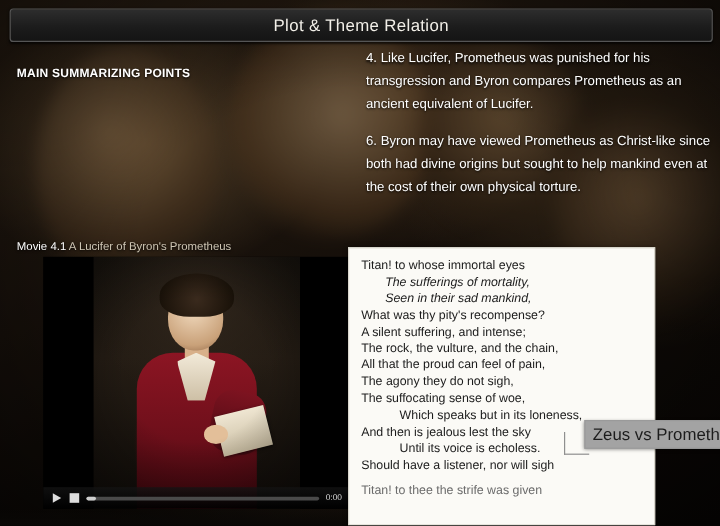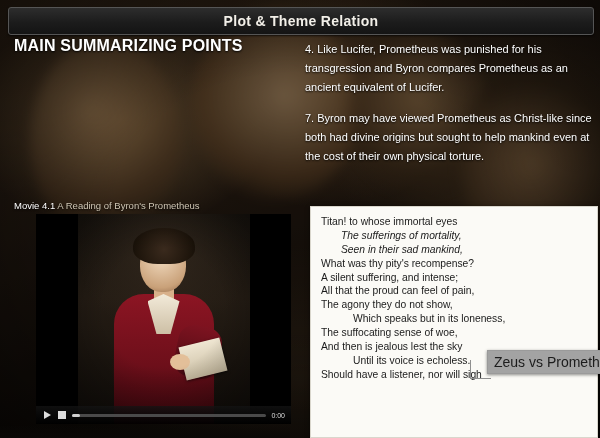--- a/index.html
+++ b/index.html
@@ -66,30 +66,29 @@
     border-radius: 3px;
     box-shadow: 0 1px 2px rgba(0,0,0,0.7);
     display: flex;
     align-items: center;
     justify-content: center;
   }
   .title-bar .title-text {
     color: #f2efe8;
     font-size: 14px;
     letter-spacing: 0.3px;
-    font-weight: bold;
   }
 
   
   .heading {
     position: absolute;
     left: 14px;
-    top: 37px;
+    top: 56px;
     color: #ffffff;
-    font-size: 16px;
+    font-size: 10px;
     font-weight: bold;
     letter-spacing: 0.2px;
     text-shadow: 0 1px 2px rgba(0,0,0,0.95);
   }
   .col-left {
     position: absolute;
     left: 14px;
     top: 62px;
     width: 268px;
   }
@@ -259,29 +258,28 @@
     background: #cfcfcf;
     border-radius: 2px;
   }
   .vc-time { color: #ddd; font-size: 7px; flex: 0 0 auto; }
 
   
   .poem {
     position: absolute;
     left: 290px;
     top: 206px;
-    width: 288px;
+    width: 256px;
     height: 232px;
     background: #fbfaf6;
     border: 1px solid #d9d6cc;
     box-shadow: 0 1px 4px rgba(0,0,0,0.55);
     padding: 8px 10px 0 10px;
     box-sizing: border-box;
     overflow: hidden;
-    margin-left: 20px;
   }
   .poem .line {
     color: #1a1a1a;
     font-size: 10.3px;
     line-height: 1.35;
     white-space: pre;
   }
   .poem .line.indent1 { padding-left: 20px; font-style: italic; }
   .poem .line.indent2 { padding-left: 32px; }
   .poem .line.faded { color: #6b6b6b; }
@@ -337,26 +335,26 @@
   <div class="bg-vignette"></div>
 
   <div class="title-bar">
     <span class="title-text">Plot &amp; Theme Relation</span>
   </div>
 
   <div class="heading">MAIN SUMMARIZING POINTS</div>
 
   <div class="col-right">
     <div class="point">4. Like Lucifer, Prometheus was punished for his transgression and Byron compares Prometheus as an ancient equivalent of Lucifer.</div>
-    <div class="point">7. Byron may have viewed Prometheus as Christ-like since both had divine origins but sought to help mankind even at the cost of their own physical torture.</div>
+    <div class="point">6. Byron may have viewed Prometheus as Christ-like since both had divine origins but sought to help mankind even at the cost of their own physical torture.</div>
   </div>
 
   <div class="movie-caption">
     <span class="lbl">Movie 4.1</span>
-    <span class="sub">A Reading of Byron's Prometheus</span>
+    <span class="sub">A Lucifer of Byron's Prometheus</span>
   </div>
 
   <div class="video">
     <div class="portrait">
       <div class="p-jacket"></div>
       <div class="p-arm"></div>
       <div class="p-paper"></div>
       <div class="p-hand"></div>
       <div class="p-neck"></div>
       <div class="p-collar"></div>
@@ -374,26 +372,28 @@
     </div>
   </div>
   <div class="strip"></div>
 
   <div class="poem">
     <div class="line">Titan! to whose immortal eyes</div>
     <div class="line indent1">The sufferings of mortality,</div>
     <div class="line indent1">Seen in their sad mankind,</div>
     <div class="line">What was thy pity's recompense?</div>
     <div class="line">A silent suffering, and intense;</div>
+    <div class="line">The rock, the vulture, and the chain,</div>
     <div class="line">All that the proud can feel of pain,</div>
-    <div class="line">The agony they do not show,</div>
+    <div class="line">The agony they do not sigh,</div>
+    <div class="line">The suffocating sense of woe,</div>
     <div class="line indent2">Which speaks but in its loneness,</div>
-    <div class="line">The suffocating sense of woe,</div>
     <div class="line">And then is jealous lest the sky</div>
     <div class="line indent2">Until its voice is echoless.</div>
     <div class="line">Should have a listener, nor will sigh</div>
     <div class="gap"></div>
+    <div class="line faded">Titan! to thee the strife was given</div>
   </div>
 
   <div class="tooltip-leader"></div>
   <div class="tooltip">Zeus vs Prometheus</div>
 
 </div>
 
 </body></html>

